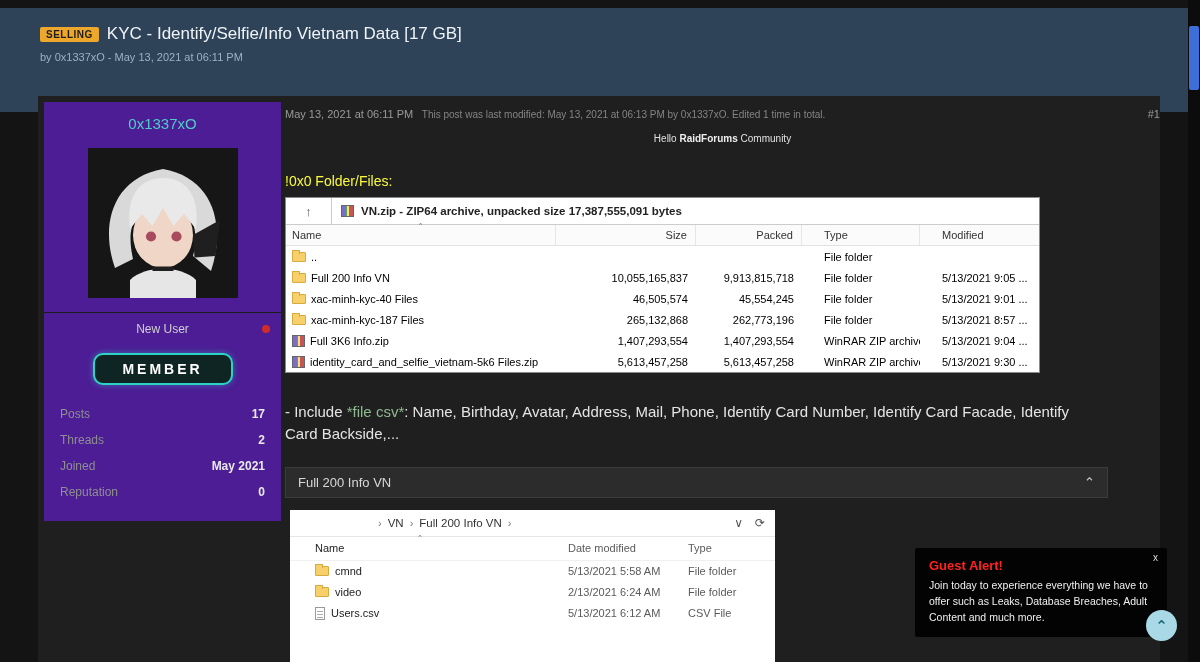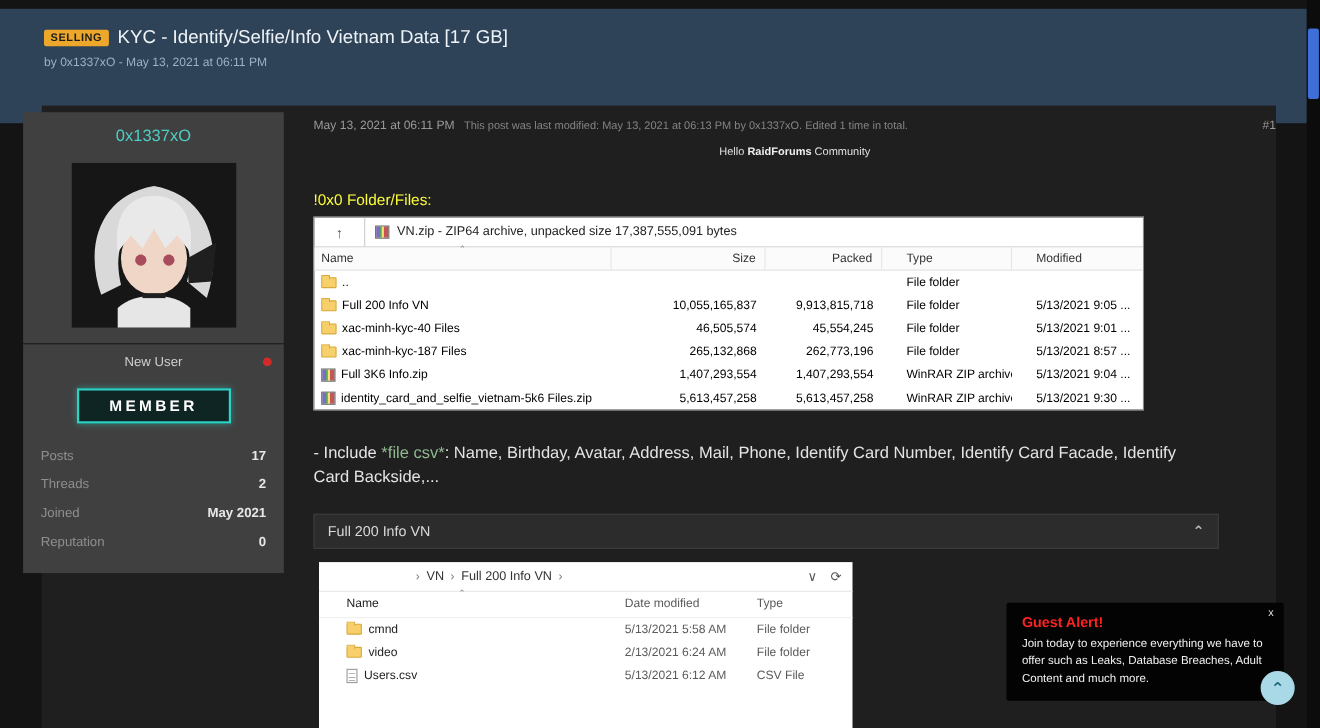--- a/index.html
+++ b/index.html
@@ -15,45 +15,45 @@
   .thread-byline{margin-top:7px;font-size:11px;color:#9db0c4;}
 
   
   .sb-track{position:absolute;right:0;top:0;width:12px;height:662px;background:#0c0c0c;}
   .sb-thumb{position:absolute;right:1px;top:26px;width:10px;height:64px;background:#3e6fd9;border-radius:2px;}
 
   
   .main-panel{position:absolute;left:38px;top:96px;width:1122px;height:566px;background:#1f1f1f;}
 
   
-  .sidebar{position:absolute;left:21px;top:102px;width:237px;background:#404040;padding-bottom:10px;}
+  .sidebar{position:absolute;left:44px;top:102px;width:237px;background:#4c1d95;padding-bottom:10px;}
   .sb-username{display:block;text-align:center;padding:13px 0 10px;color:#4ecdc4;font-size:15px;text-decoration:none;}
   .avatar-wrap{width:150px;height:150px;margin:6px auto 14px;display:block;}
   .sb-status{position:relative;text-align:center;color:#cfcfcf;font-size:12px;padding:9px 0;border-top:1px solid #1c1c1c;}
   .red-dot{position:absolute;right:11px;top:50%;margin-top:-4px;width:8px;height:8px;border-radius:50%;background:#d02b2b;}
-  .member-badge{width:140px;margin:8px auto 16px;border:2px solid #2fd3c6;background:#0e2524;color:#fff;font-weight:bold;font-size:14px;letter-spacing:3px;text-align:center;padding:6px 0;border-radius:0;box-shadow:0 0 6px rgba(47,211,198,.45);}
+  .member-badge{width:140px;margin:8px auto 16px;border:2px solid #2fd3c6;background:#0e2524;color:#fff;font-weight:bold;font-size:14px;letter-spacing:3px;text-align:center;padding:6px 0;border-radius:10px;box-shadow:0 0 6px rgba(47,211,198,.45);}
   .stats{padding:0 16px 6px;}
   .stat-row{display:flex;justify-content:space-between;align-items:center;padding:6px 0;font-size:12px;}
   .stat-label{color:#8f8f8f;}
   .stat-value{color:#e8e8e8;font-weight:bold;}
 
   
   .post{position:absolute;left:285px;top:108px;width:875px;}
   .post-meta{display:flex;justify-content:space-between;align-items:flex-start;font-size:10px;color:#848484;}
   .meta-time{font-size:11px;color:#9a9a9a;margin-right:6px;}
   .post-number{color:#9a9a9a;font-size:11px;text-decoration:none;}
   .hello-line{margin-top:13px;text-align:center;color:#e0e0e0;font-size:10px;}
   .hello-line b{color:#eee;}
   .files-heading{margin-top:29px;color:#fbfb3a;font-size:14px;}
 
   
   .winrar{margin-top:8px;width:755px;background:#fff;border:1px solid #8a8a8a;color:#111;}
   .wr-toolbar{display:flex;height:27px;border-bottom:1px solid #ccc;}
   .wr-upbtn{width:46px;border-right:1px solid #ccc;display:flex;align-items:center;justify-content:center;color:#555;font-size:13px;cursor:default;}
-  .wr-address{flex:1;display:flex;align-items:center;gap:7px;padding:0 9px;font-size:11.5px;color:#222;}
+  .wr-address{flex:1;display:flex;align-items:center;gap:7px;padding:0 9px;font-size:11.5px;color:#222;font-weight:bold;}
   .wr-header{display:flex;height:21px;align-items:center;background:#fbfbfb;border-bottom:1px solid #e2e2e2;font-size:11px;color:#333;}
   .wr-hc{height:100%;display:flex;align-items:center;border-right:1px solid #e6e6e6;position:relative;}
   .wr-row{display:flex;height:21px;align-items:center;font-size:11px;color:#000;}
   .wr-c{display:flex;align-items:center;height:100%;overflow:hidden;white-space:nowrap;}
   .col-name{flex:0 0 270px;padding-left:6px;gap:5px;}
   .col-size{flex:0 0 140px;justify-content:flex-end;padding-right:8px;}
   .col-packed{flex:0 0 106px;justify-content:flex-end;padding-right:8px;}
   .col-type{flex:0 0 118px;padding-left:22px;}
   .col-mod{flex:1;padding-left:22px;}
   .sort-mark{position:absolute;left:50%;top:-2px;transform:translateX(-50%);font-size:8px;color:#888;line-height:1;}

